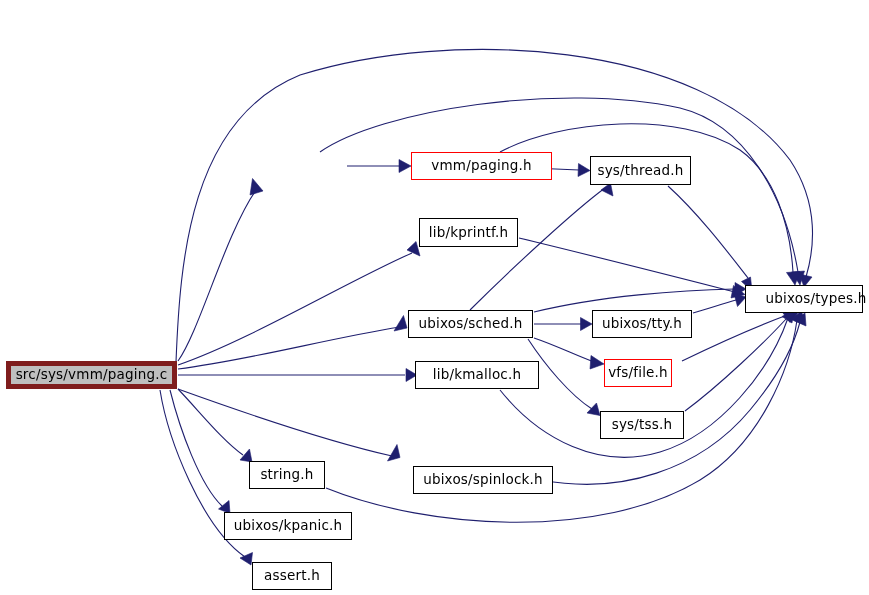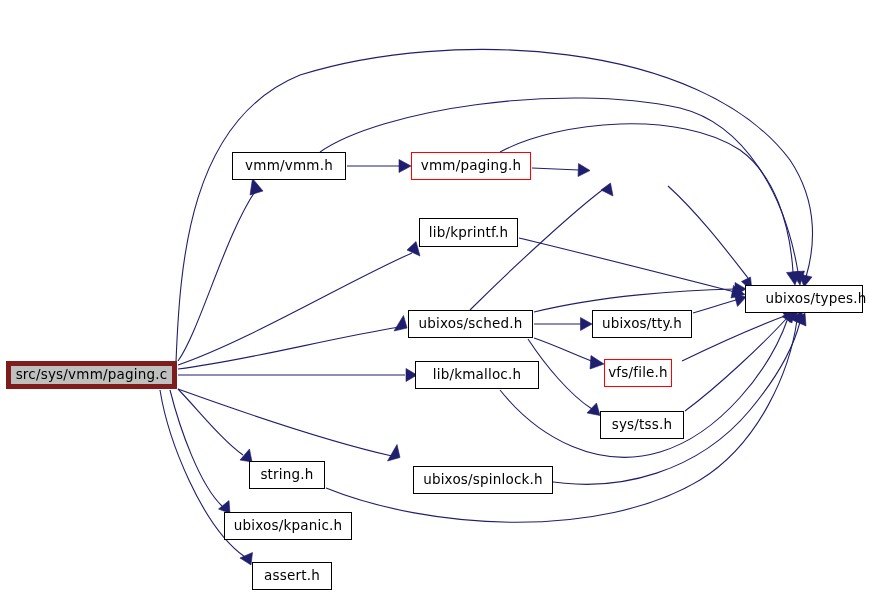--- a/index.html
+++ b/index.html
@@ -197,28 +197,28 @@
       <path class="edge-path" d="M 542 480 C 620 495, 700 470, 750 410 C 780 374, 794 345, 800 322"></path>
       <polygon class="arrow-head" points="793.5,320.5 805,313 806,326"></polygon>
     </g>
 
   </svg>
 
   <div class="gnode root" style="left:6px; top:361px; width:171px; height:28px;">
     <span>src/sys/vmm/paging.c</span>
   </div>
 
-  <div class="gnode plain" style="left:232px; top:152px; width:114px; height:28px;">
-    <span>vmm/vmm.h</span>
-  </div>
-
-  <div class="gnode redborder" style="left:411px; top:152px; width:120px; height:28px;">
+
+  <div class="gnode redborder" style="left:411px; top:152px; width:141px; height:28px;">
     <span>vmm/paging.h</span>
   </div>
 
+  <div class="gnode plain" style="left:590px; top:156px; width:101px; height:29px;">
+    <span>sys/thread.h</span>
+  </div>
 
   <div class="gnode plain" style="left:419px; top:218px; width:99px; height:29px;">
     <span>lib/kprintf.h</span>
   </div>
 
   <div class="gnode plain" style="left:745px; top:285px; width:118px; height:28px;padding-left:24px;">
     <span>ubixos/types.h</span>
   </div>
 
   <div class="gnode plain" style="left:408px; top:310px; width:125px; height:28px;">

